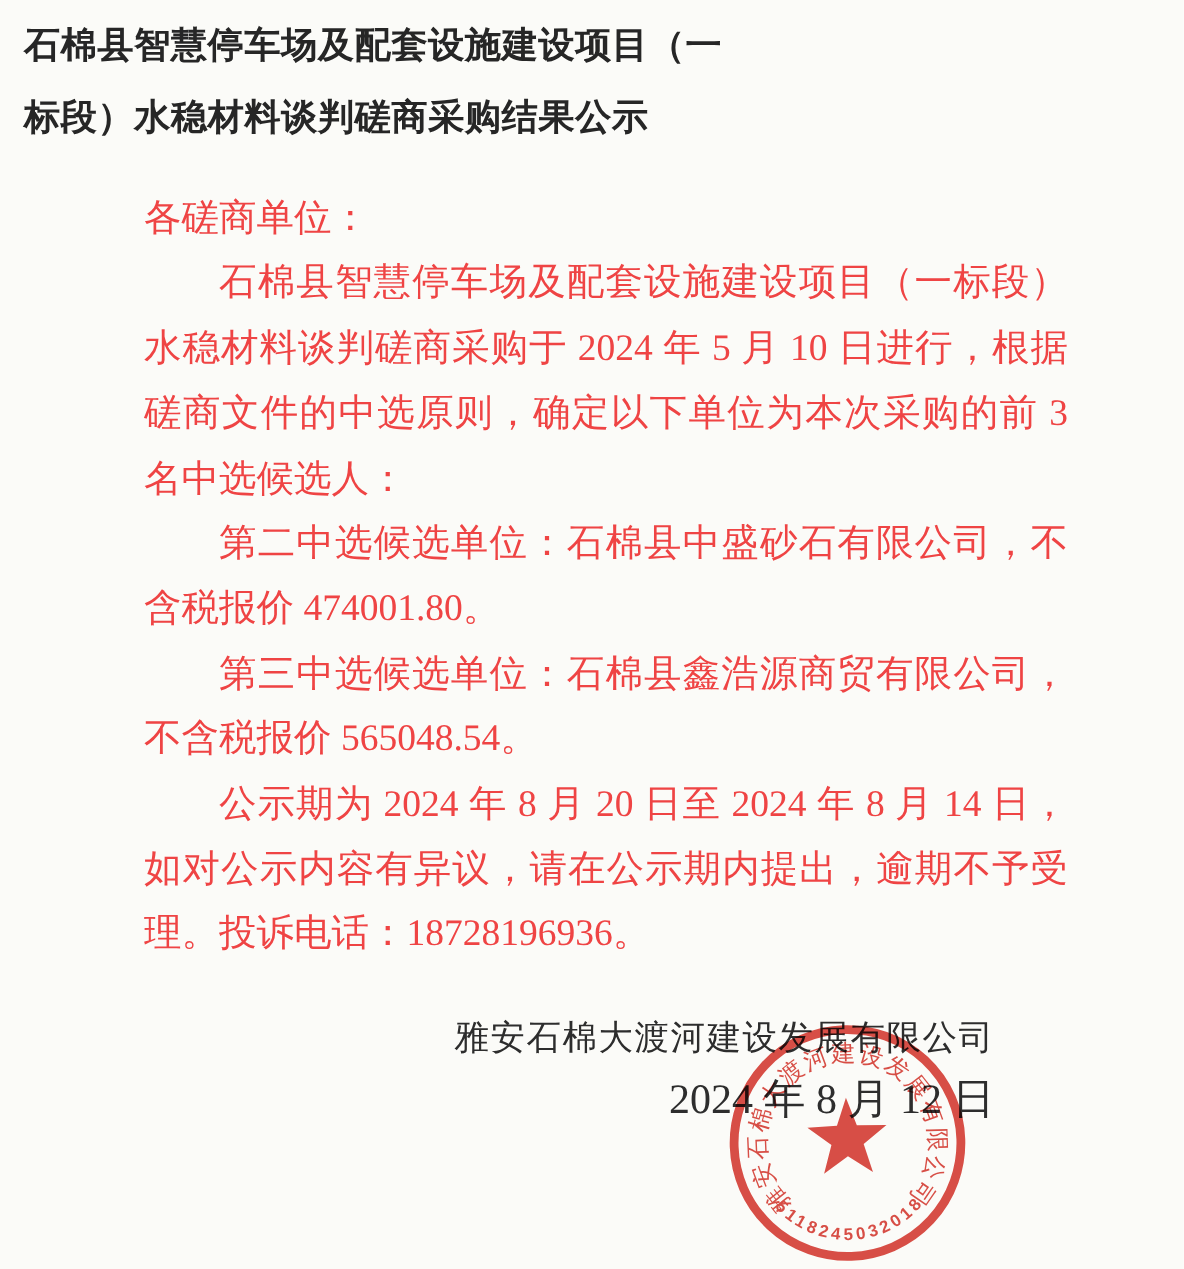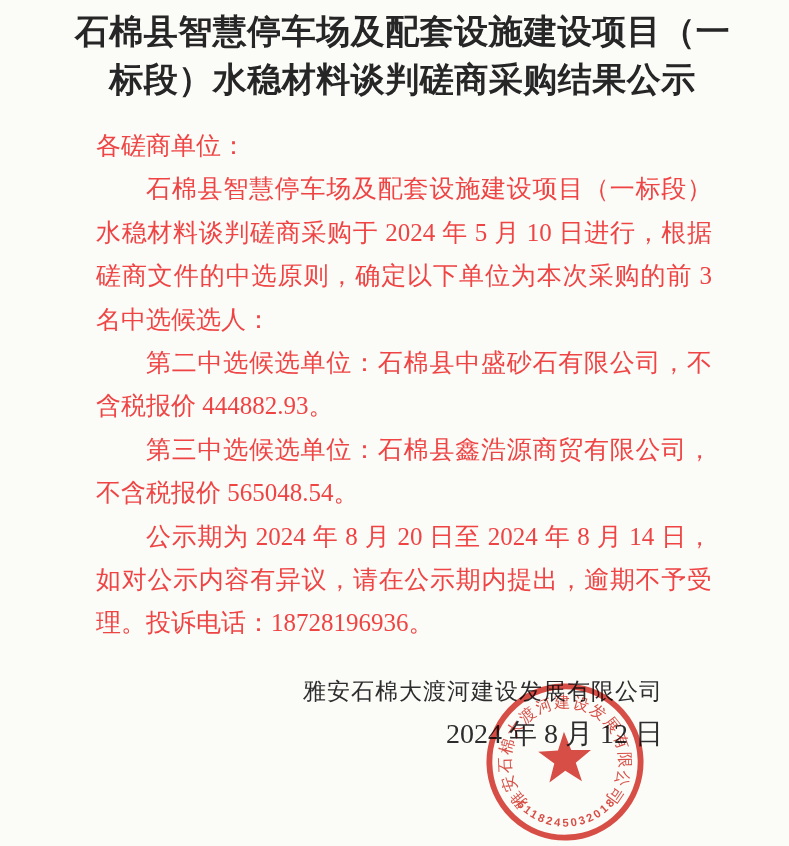--- a/index.html
+++ b/index.html
@@ -7,24 +7,23 @@
     width: 789px; height: 846px;
     background: #fbfbf8;
     position: relative;
     overflow: hidden;
     font-family: "Liberation Serif", "DejaVu Serif", serif;
   }
   .doc { position: relative; width: 100%; height: 100%; }
 
   .doc-title {
     padding-top: 7px;
-    text-align: center;
     font-family: "Liberation Sans", "DejaVu Sans", sans-serif;
     font-weight: 700;
-    font-size: 34px;
+    font-size: 24px;
     line-height: 48px;
     letter-spacing: 0.5px;
     color: #262626;
     margin-left: 16px;
   }
 
   .content {
     margin: 21px 77px 0 96px;
     font-size: 25px;
     line-height: 43.4px;
@@ -63,21 +62,21 @@
 <div class="doc">
 
   <div class="doc-title">
     <div>石棉县智慧停车场及配套设施建设项目（一</div>
     <div>标段）水稳材料谈判磋商采购结果公示</div>
   </div>
 
   <div class="content">
     <p>各磋商单位：</p>
     <p class="para">石棉县智慧停车场及配套设施建设项目（一标段）水稳材料谈判磋商采购于 2024 年 5 月 10 日进行，根据磋商文件的中选原则，确定以下单位为本次采购的前 3 名中选候选人：</p>
-    <p class="para">第二中选候选单位：石棉县中盛砂石有限公司，不含税报价 444882.93。</p>
+    <p class="para">第二中选候选单位：石棉县中盛砂石有限公司，不含税报价 474001.80。</p>
     <p class="para">第三中选候选单位：石棉县鑫浩源商贸有限公司，不含税报价 565048.54。</p>
     <p class="para">公示期为 2024 年 8 月 20 日至 2024 年 8 月 14 日，如对公示内容有异议，请在公示期内提出，逾期不予受理。投诉电话：18728196936。</p>
   </div>
 
   <div class="signature">
     <div class="sig-company">雅安石棉大渡河建设发展有限公司</div>
     <div class="sig-date">2024 年 8 月 12 日</div>
   </div>
 
   <svg class="seal" viewBox="0 0 200 200" xmlns="http://www.w3.org/2000/svg">

